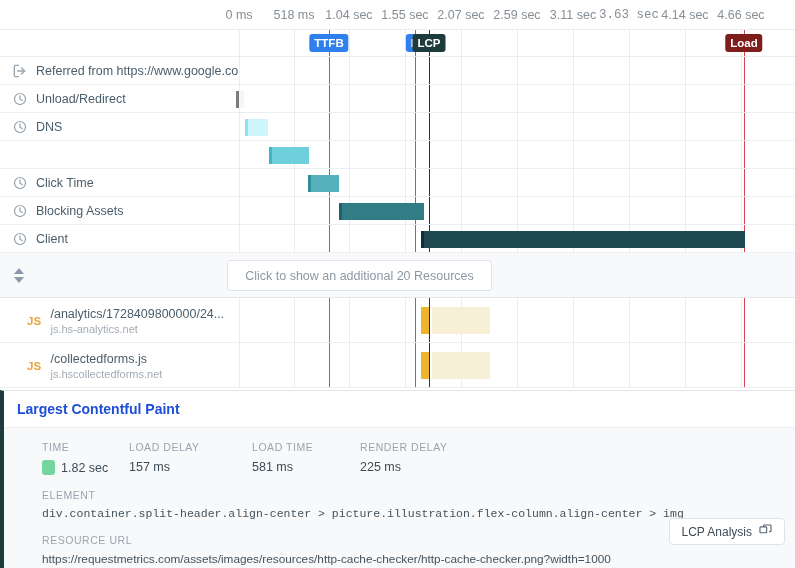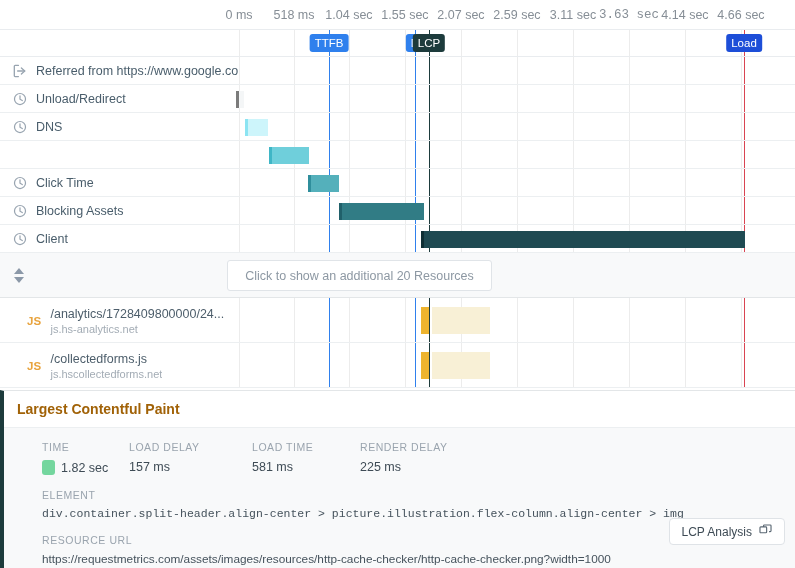--- a/index.html
+++ b/index.html
@@ -28,21 +28,21 @@
   .marker-band {
     position: relative; height: 27px; width: 795px;
     background: #fff;
     border-bottom: 1px solid #e9ecef;
   }
   .marker-badge {
     position: absolute; top: 4px;
     height: 18px; line-height: 18px;
     padding: 0 5px;
     border-radius: 3px;
-    font-size: 11.5px; font-weight: normal;
+    font-size: 11.5px; font-weight: bold;
     color: #fff; white-space: nowrap;
     transform: translateX(-50%);
   }
 
   
   .timeline-area { position: relative; width: 795px; }
   .wf-row {
     position: relative; height: 28px; width: 795px;
     border-bottom: 1px solid #eceff1;
     background: #fff;
@@ -122,21 +122,21 @@
     position: absolute; left: 0; bottom: 0;
     width: 795px; height: 178px;
     background: #fff;
     border-top: 1px solid #e3e6e8;
     border-left: 4px solid #1d3b3c;
     overflow: hidden;
   }
   .lcp-head {
     height: 37px; display:flex; align-items:center;
     padding-left: 13px;
-    font-size: 14px; font-weight: bold; color:#a16207;
+    font-size: 14px; font-weight: bold; color:#1d4ed8;
     background:#fff;
     border-bottom: 1px solid #eceff1;
   }
   .lcp-body { background:#f8f9fa; height: 141px; position:relative; padding: 13px 0 0 0; }
   .metric-row { display:flex; padding-left: 38px; gap: 0; }
   .metric { display:flex; flex-direction:column; }
   .metric .cap {
     font-size: 10.5px; color:#9aa4ae; letter-spacing: .55px;
     text-transform: uppercase; margin-bottom: 7px;
   }
@@ -195,21 +195,21 @@
         <div class="gridline" style="left: 685px;"></div>
         <div class="gridline" style="left: 741px;"></div>
         <div class="markerline" style="left: 329px; background: rgb(47, 128, 237);"></div>
         <div class="markerline" style="left: 415px; background: rgb(47, 128, 237);"></div>
         <div class="markerline" style="left: 429px; background: rgb(29, 59, 60);"></div>
         <div class="markerline" style="left: 744px; background: rgb(217, 68, 82);"></div>
       </div>
       <div class="marker-badge" style="left: 329px; background: rgb(47, 128, 237); z-index: 10;">TTFB</div>
       <div class="marker-badge" style="left: 415px; background: rgb(47, 128, 237); z-index: 11;">D</div>
       <div class="marker-badge" style="left: 429px; background: rgb(29, 59, 60); z-index: 12;">LCP</div>
-      <div class="marker-badge" style="left: 744px; background: #1d4ed8; z-index: 13;">Load</div>
+      <div class="marker-badge" style="left: 744px; background: #7f1d1d; z-index: 13;">Load</div>
     </div>
 
   <div class="timeline-area" id="timing-area">
       <div class="wf-row">
         <div class="gridlines">
           <div class="gridline" style="left: 239px;"></div>
           <div class="gridline" style="left: 294px;"></div>
           <div class="gridline" style="left: 349px;"></div>
           <div class="gridline" style="left: 405px;"></div>
           <div class="gridline" style="left: 461px;"></div>

